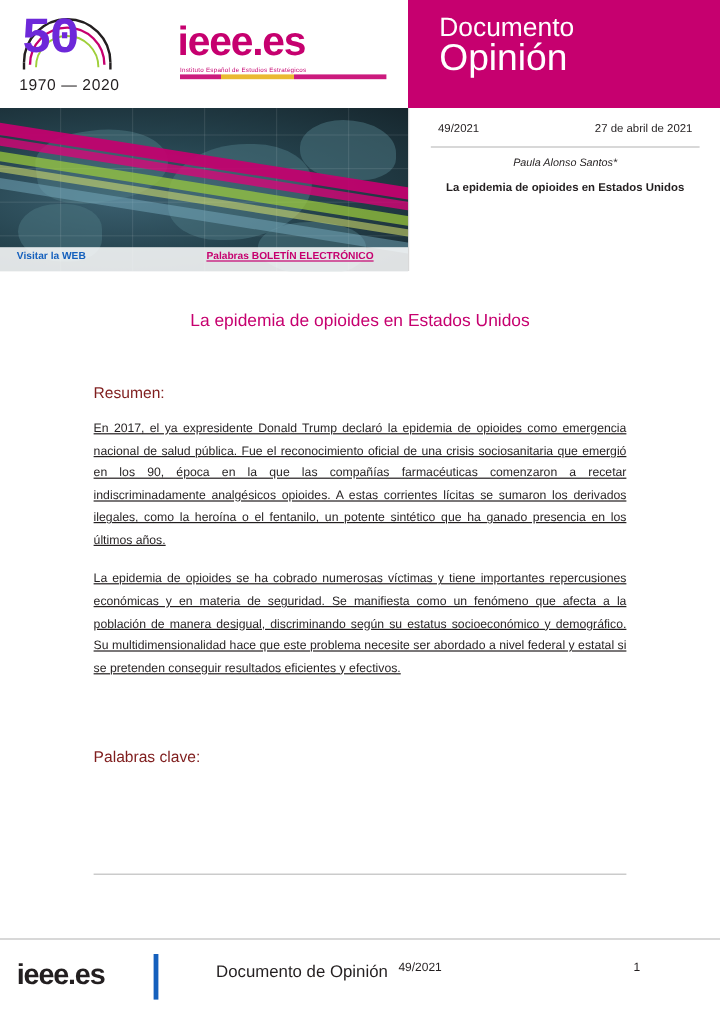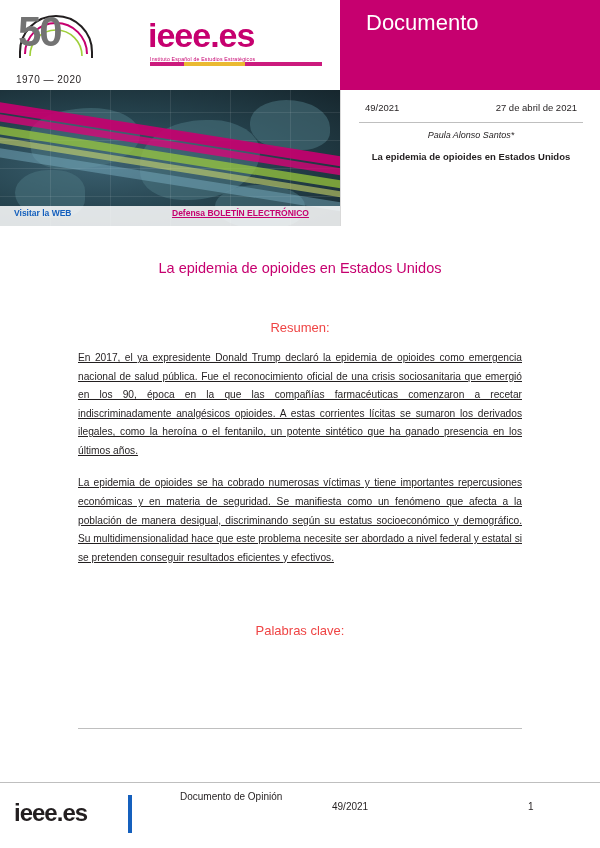--- a/index.html
+++ b/index.html
@@ -41,35 +41,35 @@
     background: #c6006f;
   }
   .logo50 {
     position: absolute;
     left: 14px; top: 8px;
     width: 84px; height: 74px;
   }
   .logo50 .fifty {
     position: absolute;
     left: 4px; top: 0px;
-    font-family: Liberation Sans, sans-serif;
+    font-family: Liberation Mono, monospace;
     font-size: 42px;
     font-weight: bold;
-    color: #737373;
+    color: #6d28d9;
     letter-spacing: -2px;
   }
   .logo50 .arcs {
     position: absolute;
     left: 0px; top: -2px;
     width: 84px; height: 60px;
   }
   .logo50 .years {
     position: absolute;
-    left: 2px; top: 66px;
-    font-size: 10px;
+    left: 2px; top: 55px;
+    font-size: 13px;
     letter-spacing: 0.5px;
     color: #231f20;
     white-space: nowrap;
   }
   .ieee-logo {
     position: absolute;
     left: 148px; top: 18px;
     font-size: 34px;
     font-weight: bold;
     color: #c6006f;
@@ -238,23 +238,22 @@
   .doc-title {
     margin-top: 34px;
     text-align: center;
     font-size: 14.5px;
     color: #c6006f;
     font-weight: normal;
   }
   .section-head {
     margin-top: 44px;
     font-size: 13px;
-    color: #ef4444;
+    color: #7f1d1d;
     font-weight: normal;
-    text-align: center;
   }
   .section-head.kw {
     margin-top: 56px;
   }
   p.body {
     margin: 14px 0 0 0;
     font-size: 10.2px;
     line-height: 1.82;
     text-align: justify;
     color: #231f20;
@@ -301,22 +300,22 @@
     letter-spacing: -1px;
   }
   .footer-bar {
     position: absolute;
     left: 128px; top: 12px;
     width: 4px; height: 38px;
     background: #1560bd;
   }
   .footer-doc {
     position: absolute;
-    left: 165px; top: 8px;
-    font-size: 10px;
+    left: 165px; top: 18px;
+    font-size: 14px;
     color: #231f20;
     padding-left: 15px;
   }
   .footer-num {
     position: absolute;
     left: 332px; top: 18px;
     font-size: 10px;
     color: #231f20;
   }
   .footer-page {
@@ -345,20 +344,21 @@
       </svg>
       <div class="fifty">50</div>
       <div class="years">1970 — 2020</div>
     </div>
 
     <div class="ieee-logo">ieee.es</div>
     <div class="flag-strip"></div>
     <div class="ieee-sub">Instituto Español de Estudios Estratégicos</div>
 
     <div class="doc-word">Documento</div>
+    <div class="doc-opinion">Opinión</div>
   </div>
 
   <div class="banner">
     <div class="banner-map">
       <div class="map-cont mc1"></div>
       <div class="map-cont mc2"></div>
       <div class="map-cont mc3"></div>
       <div class="map-cont mc4"></div>
       <div class="map-cont mc5"></div>
       <div class="grid-line-h" style="top:22px"></div>
@@ -385,21 +385,21 @@
         <span>49/2021</span>
         <span>27 de abril de 2021</span>
       </div>
       <div class="side-rule"></div>
       <div class="side-author">Paula Alonso Santos*</div>
       <div class="side-title">La epidemia de opioides en Estados Unidos</div>
     </div>
 
     <div class="linkbar"></div>
     <div class="link-web">Visitar la WEB</div>
-    <div class="link-bol">Defensa BOLETÍN ELECTRÓNICO</div>
+    <div class="link-bol">Palabras BOLETÍN ELECTRÓNICO</div>
   </div>
 
   <div class="content">
     <div class="doc-title">La epidemia de opioides en Estados Unidos</div>
 
     <div class="section-head">Resumen:</div>
     <p class="body">En 2017, el ya expresidente Donald Trump declaró la epidemia de opioides como emergencia nacional de salud pública. Fue el reconocimiento oficial de una crisis sociosanitaria que emergió en los 90, época en la que las compañías farmacéuticas comenzaron a recetar indiscriminadamente analgésicos opioides. A estas corrientes lícitas se sumaron los derivados ilegales, como la heroína o el fentanilo, un potente sintético que ha ganado presencia en los últimos años.</p>
     <p class="body">La epidemia de opioides se ha cobrado numerosas víctimas y tiene importantes repercusiones económicas y en materia de seguridad. Se manifiesta como un fenómeno que afecta a la población de manera desigual, discriminando según su estatus socioeconómico y demográfico. Su multidimensionalidad hace que este problema necesite ser abordado a nivel federal y estatal si se pretenden conseguir resultados eficientes y efectivos.</p>
 
     <div class="section-head kw">Palabras clave:</div>

